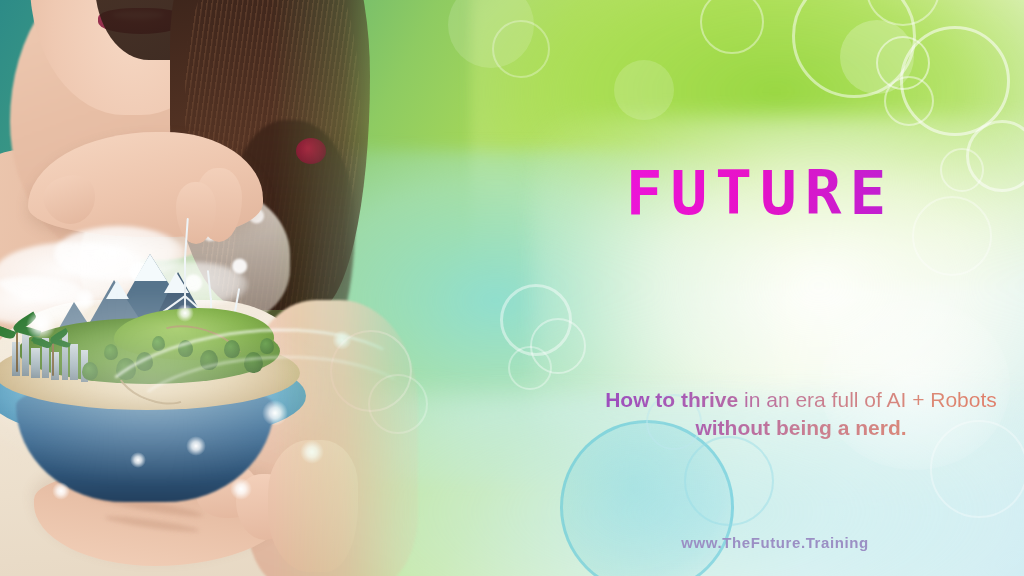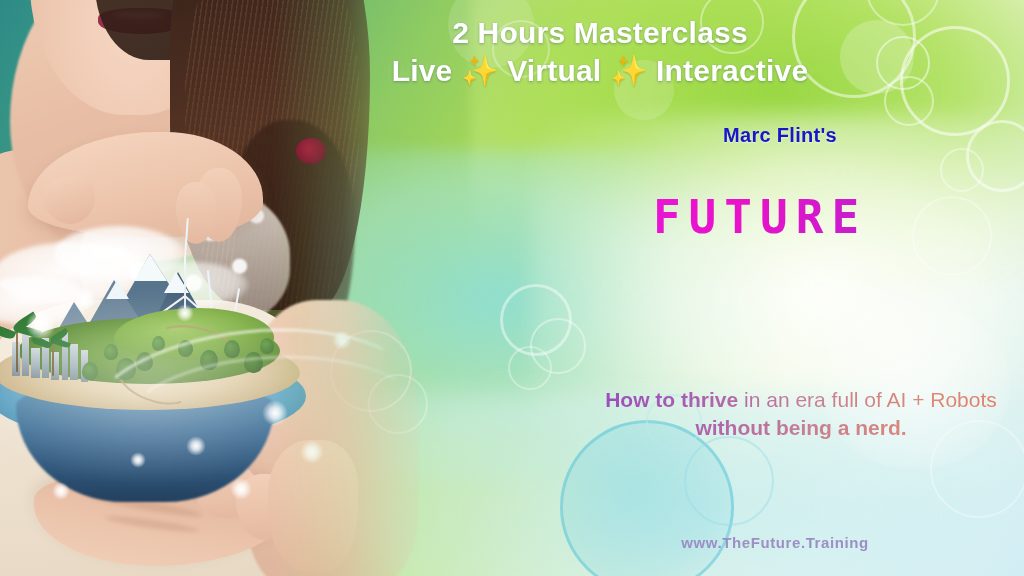--- a/index.html
+++ b/index.html
@@ -262,23 +262,22 @@
   .logo{
     position:absolute;left:520px;top:162px;width:480px;text-align:center;z-index:30;
   }
   .logo-line{
     font-family:"DejaVu Sans Mono","Liberation Mono",monospace;
     font-weight:bold;display:block;
     -webkit-background-clip:text;background-clip:text;
     -webkit-text-fill-color:transparent;color:transparent;
   }
   .logo-future{
-    font-size:46px;letter-spacing:8px;line-height:1;
+    font-size:61px;letter-spacing:8px;line-height:1;
     background-image:linear-gradient(95deg,#c520d8 0%,#ec14d8 22%,#e712c8 48%,#c41fd0 74%,#9b32d8 100%);
-    margin-top:32px;
   }
   .logo-training{
     font-size:50px;letter-spacing:17px;line-height:1.08;margin-top:4px;
     background-image:linear-gradient(95deg,#7b3ad8 0%,#6348e0 30%,#4a63ea 58%,#3f72ef 80%,#4a63e8 100%);
   }
 
   .para{
     position:absolute;width:470px;text-align:center;
     font-size:21px;line-height:1.33;font-weight:normal;
     -webkit-background-clip:text;background-clip:text;
@@ -475,32 +474,21 @@
       <div class="spark" style="left:262px;top:400px;width:26px;height:26px;"></div>
       <div class="spark" style="left:186px;top:436px;width:20px;height:20px;"></div>
       <div class="spark" style="left:300px;top:440px;width:24px;height:24px;"></div>
       <div class="spark" style="left:52px;top:482px;width:18px;height:18px;"></div>
       <div class="spark" style="left:230px;top:478px;width:22px;height:22px;"></div>
       <div class="spark" style="left:130px;top:452px;width:16px;height:16px;"></div>
       <div class="spark" style="left:332px;top:330px;width:20px;height:20px;"></div>
     </div>
   </div>
 
-  <div class="headline">
-    <div>2 Hours Masterclass</div>
-    <div>
-      <span>Live</span>
-      <span class="spk">✨</span>
-      <span>Virtual</span>
-      <span class="spk">✨</span>
-      <span>Interactive</span>
-    </div>
-  </div>
-
-  <div class="byline">Marc Flint's</div>
+
 
   <div class="logo">
     <span class="logo-line logo-future">FUTURE</span>
   </div>
 
 
   <div class="para p2">
     <b>How to thrive</b><span> in an era full of AI + Robots </span><b>without being a nerd.</b>
   </div>
 

